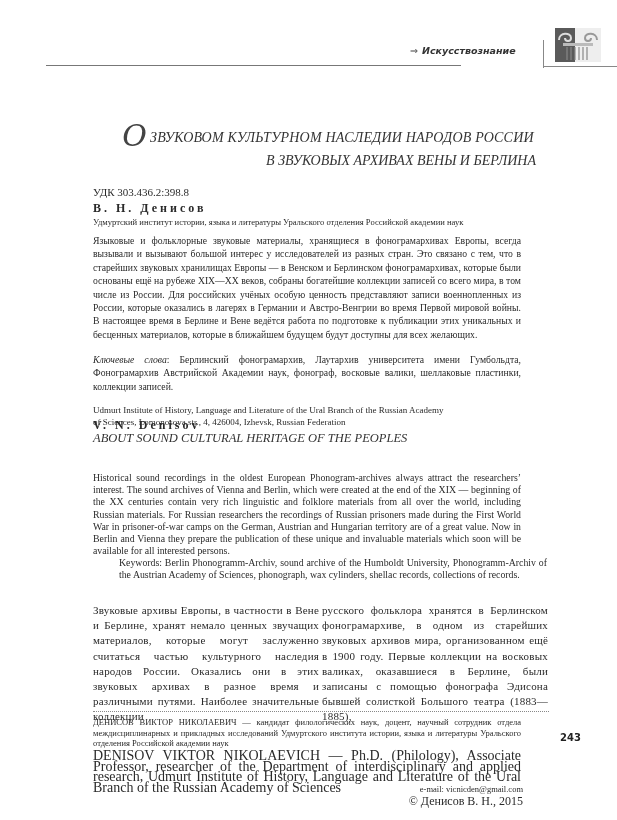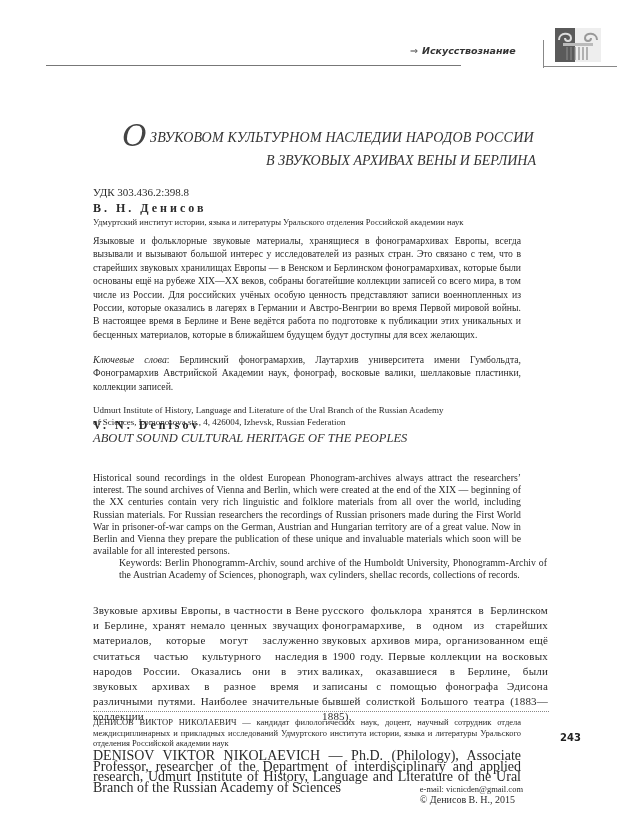--- a/index.html
+++ b/index.html
@@ -39,21 +39,21 @@
 
   .col { position: absolute; top: 603px; width: 226px; font-size: 11px; line-height: 15.2px; text-align: justify; letter-spacing: 0.2px; }
   .col-left { left: 93px; }
   .col-right { left: 322px; }
 
   .dot-rule { position: absolute; left: 93px; top: 711px; width: 456px; border-top: 1px dotted #888; }
 
   .bio-ru { position: absolute; left: 93px; top: 717px; width: 428px; font-size: 8.5px; line-height: 10.5px; text-align: justify; }
   .bio-en { position: absolute; left: 93px; top: 751px; width: 428px; font-size: 14px; line-height: 10.5px; text-align: justify; }
   .email { position: absolute; right: 94px; top: 784px; font-size: 8.5px; text-align: right; margin-left: 20px; }
-  .copyright { position: absolute; right: 102px; top: 794px; font-size: 10px; text-align: right; }
+  .copyright { position: absolute; right: 94px; top: 794px; font-size: 12px; text-align: right; }
   .page-num { position: absolute; left: 560px; top: 732px; font-family: "DejaVu Sans", "Liberation Sans", sans-serif;
               font-size: 10px; font-weight: bold; color: #222; }
 </style>
 </head>
 <body>
 
 <div class="header-rule"></div>
 <div class="section-label">
   <span class="arrow">⇒</span><span>Искусствознание</span>
 </div>

